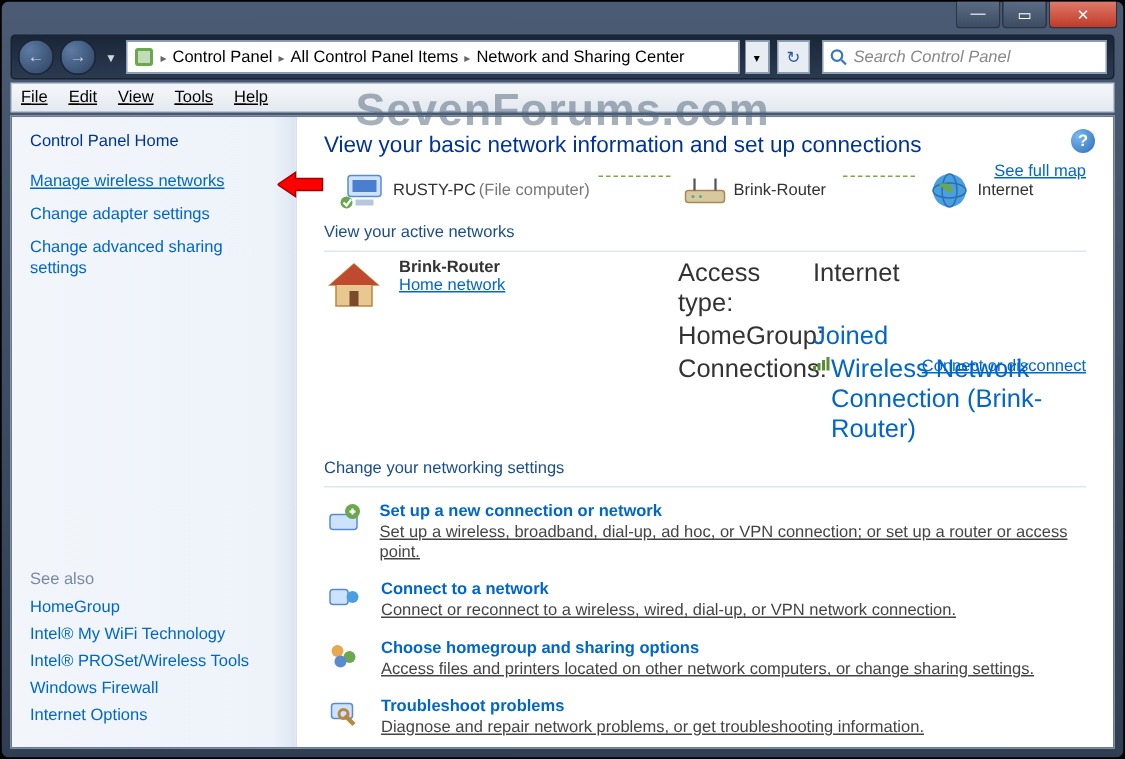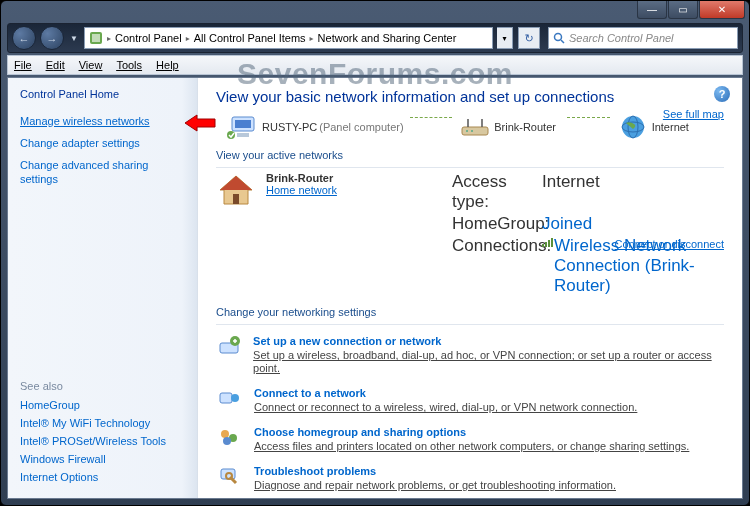--- a/index.html
+++ b/index.html
@@ -124,21 +124,21 @@
       <div class="netmap" style="padding:0 30px 0 10px;">
         <div class="netnode">
           <svg class="icon" width="34" height="28">
               <rect x="6" y="4" width="22" height="14" rx="2" fill="#cde2ff" stroke="#5a8bcf"></rect>
               <rect x="9" y="7" width="16" height="8" fill="#4a7fd0"></rect>
               <rect x="11" y="20" width="12" height="4" fill="#b8c8da"></rect>
               <circle cx="5" cy="22" r="4" fill="#6aa84f"></circle>
               <path d="M3 22 l2 2 l3 -4" stroke="#fff" fill="none" stroke-width="1.5"></path>
             </svg>
           <span>RUSTY-PC</span>
-          <span style="color:#777">(Panel computer)</span>
+          <span style="color:#777">(File computer)</span>
         </div>
         <div class="netline"></div>
         <div class="netnode">
           <svg class="icon" width="34" height="28">
               <rect x="4" y="14" width="26" height="8" rx="2" fill="#d8c8a0" stroke="#a88850"></rect>
               <line x1="10" y1="14" x2="10" y2="6" stroke="#555" stroke-width="1.5"></line>
               <line x1="24" y1="14" x2="24" y2="6" stroke="#555" stroke-width="1.5"></line>
               <circle cx="9" cy="18" r="1" fill="#5a8"></circle>
               <circle cx="14" cy="18" r="1" fill="#5a8"></circle>
             </svg>

